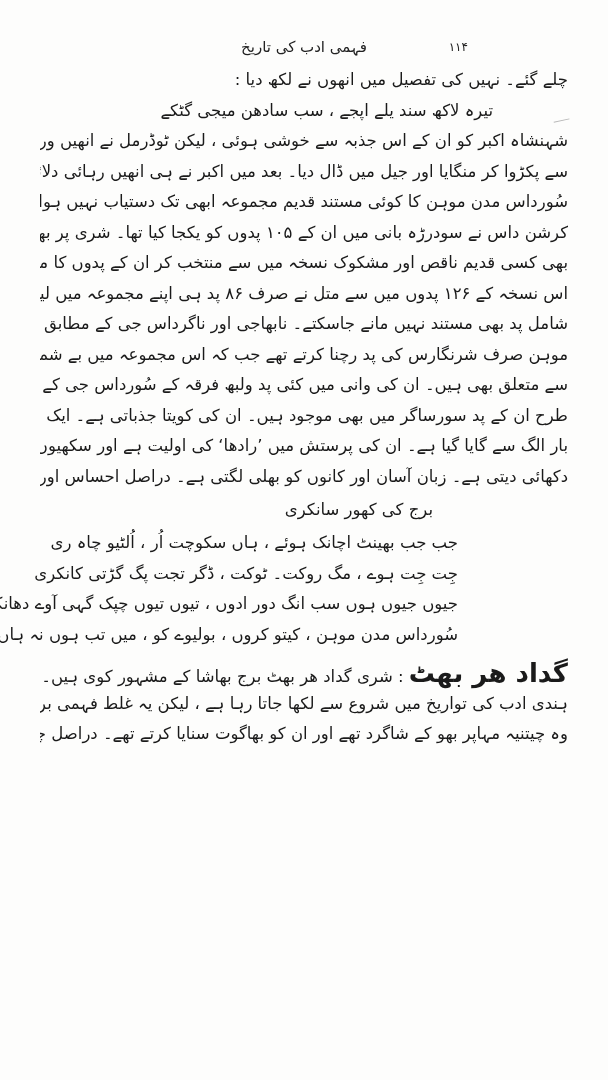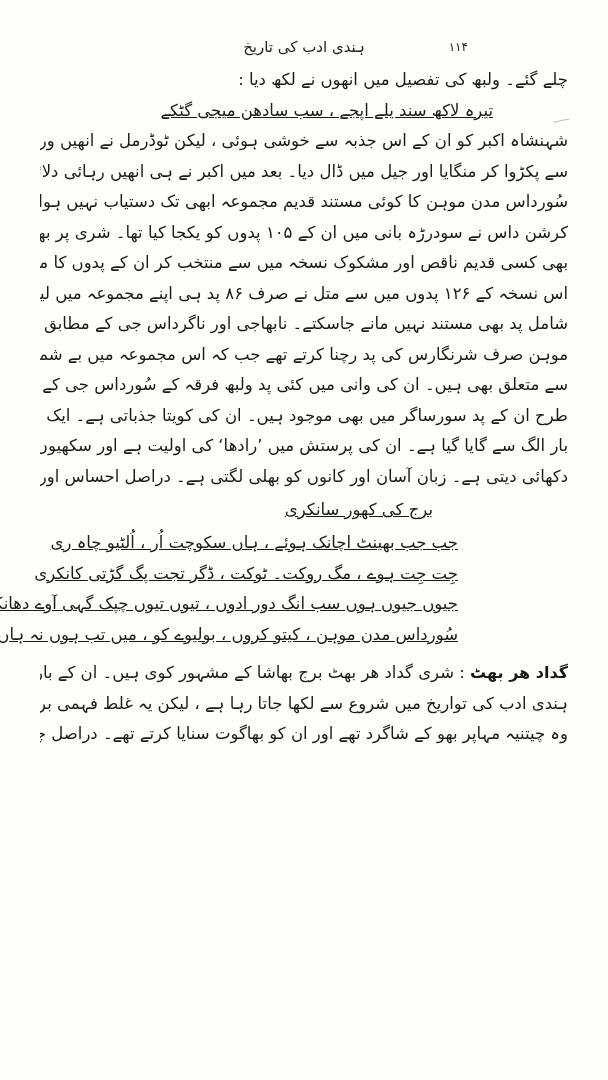--- a/index.html
+++ b/index.html
@@ -69,55 +69,54 @@
   }
   .line.end {
     text-align: right;
     text-align-last: right;
   }
   .verse {
     display: block;
     white-space: nowrap;
     height: 30.5px;
     text-align: right;
-    text-decoration: underline;
   }
   .verse.indent1 { padding-right: 75px; }
   .verse.indent2 { padding-right: 110px; }
   .verse.title-verse { padding-right: 135px; height: 36px; line-height: 36px; }
   .section-title {
-    font-size: 16px;
+    font-size: 26px;
     font-weight: bold;
   }
   .stray-mark {
     position: absolute;
     right: 38px;
     top: 120px;
     width: 16px;
     height: 4px;
     border-top: 1px solid #b8b8b8;
     transform: rotate(-12deg);
   }
   .gap { display:block; height: 8px; }
 </style>
 </head>
 <body>
 
 <div class="page">
 
   <div class="header">
     <span class="page-number">۱۱۴</span>
-    <span class="running-title">ہندی ادب کی تاریخ</span>
+    <span class="running-title">فہمی ادب کی تاریخ</span>
   </div>
 
   <div class="stray-mark"></div>
 
   <div class="body-text">
 
-    <span class="line end">چلے گئے۔ ولبھ کی تفصیل میں انھوں نے لکھ دیا :</span>
+    <span class="line end">چلے گئے۔ نہیں کی تفصیل میں انھوں نے لکھ دیا :</span>
 
     <span class="verse indent1">تیرہ لاکھ سند یلے اپجے ، سب سادھن میجی گٹکے</span>
 
     <span class="line justify">شہنشاہ اکبر کو ان کے اس جذبہ سے خوشی ہوئی ، لیکن ٹوڈرمل نے انھیں ورنداون</span>
     <span class="line end">سے پکڑوا کر منگایا اور جیل میں ڈال دیا۔ بعد میں اکبر نے ہی انھیں رہائی دلائی۔</span>
 
     <span class="line justify">سُورداس مدن موہن کا کوئی مستند قدیم مجموعہ ابھی تک دستیاب نہیں ہوا ہے۔ بابا</span>
     <span class="line justify">کرشن داس نے سودرڑہ بانی میں ان کے ۱۰۵ پدوں کو یکجا کیا تھا۔ شری پر بھودیال متل نے</span>
     <span class="line justify">بھی کسی قدیم ناقص اور مشکوک نسخہ میں سے منتخب کر ان کے پدوں کا مجموعہ شائع کیا ہے۔</span>
     <span class="line justify">اس نسخہ کے ۱۲۶ پدوں میں سے متل نے صرف ۸۶ پد ہی اپنے مجموعہ میں لیے ہیں۔ لیکن</span>

